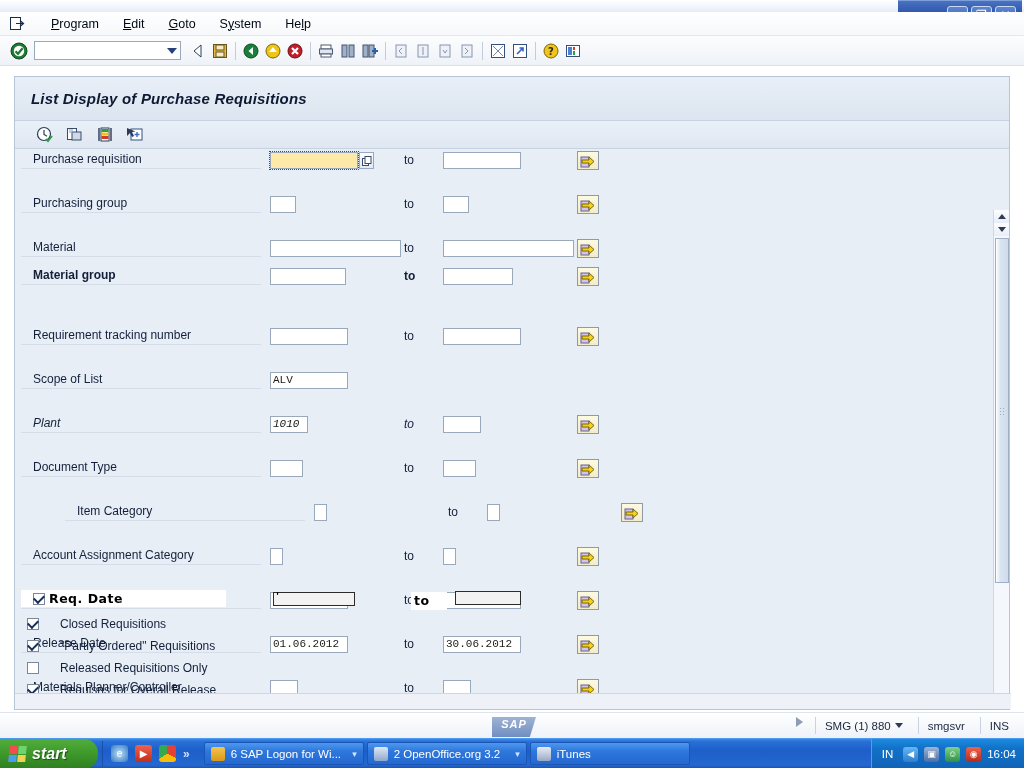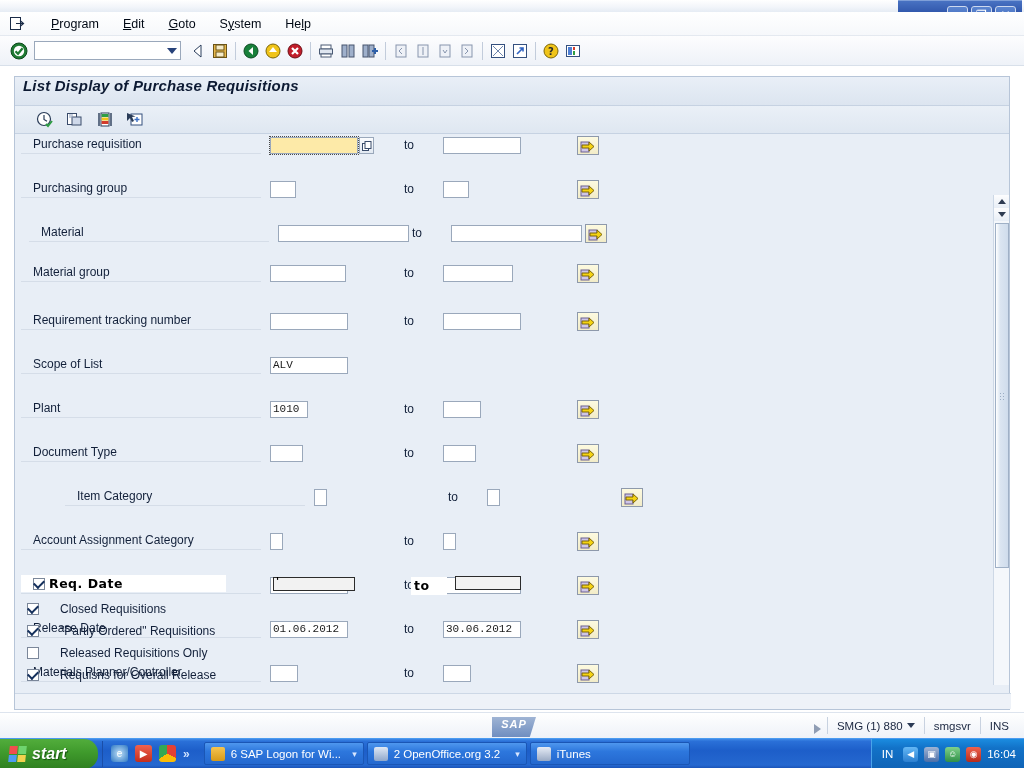--- a/index.html
+++ b/index.html
@@ -69,24 +69,24 @@
   .cmd-arrow { width:0;height:0;border-left:5px solid transparent;border-right:5px solid transparent;border-top:6px solid #27427a; }
   .tb-sep { width: 1px; height: 18px; background: #c2ccdb; margin: 0 4px; }
 
   
   .session {
     position: absolute; left: 14px; top: 76px; width: 996px; height: 634px;
     background: #e8eef6;
     border: 1px solid #b7c5d8;
   }
   .titlestrip {
-    height: 29px;
+    height: 44px;
     background: linear-gradient(to bottom,#e9eff7 0%, #dce5f0 100%);
     border-bottom: 1px solid #c6d2e2;
-    display: flex; align-items: flex-start; padding-left: 8px;
+    display: flex; align-items: center; padding-left: 16px;
   }
   .titlestrip .ttl {
     font-style: italic; font-weight: bold; font-size: 15px; color: #0d1a33;
     letter-spacing: 0.2px;
   }
   .apptoolbar {
     height: 28px;
     background: linear-gradient(to bottom,#eaf0f7 0%, #dfe7f1 100%);
     border-bottom: 1px solid #c6d2e2;
     display: flex; align-items: center; padding-left: 20px; gap: 10px;
@@ -200,21 +200,21 @@
     border-top: 1px solid #dde4ee;
   }
   .sap-logo {
     position: absolute; left: 492px; top: 4px;
     width: 44px; height: 20px;
     background: linear-gradient(to bottom,#9fb4d4 0%, #6f8ec0 100%);
     color: #ffffff; font-weight: bold; font-style: italic; font-size: 11px;
     text-align: center; line-height: 15px; letter-spacing: 1px;
     clip-path: polygon(0 0, 100% 0, 86% 100%, 0 100%);
   }
-  .st-right { position: absolute; right: 6px; top: 4px; display: flex; align-items: flex-end; gap: 0; margin-left: 40px; }
+  .st-right { position: absolute; right: 6px; top: 4px; display: flex; align-items: flex-start; gap: 6px; margin-left: 40px; }
   .st-cell { padding: 0 9px; font-size: 11.5px; color: #1b2740; border-left: 1px solid #c8d2e0; height: 17px; line-height: 16px; display:flex;align-items:center;gap:4px;}
   .st-play { width:0;height:0;border-top:5px solid transparent;border-bottom:5px solid transparent;border-left:7px solid #8f9db4; margin-right: 6px;}
   .st-arrow { width:0;height:0;border-left:4px solid transparent;border-right:4px solid transparent;border-top:5px solid #2b3a55; }
 
   
   .taskbar {
     position: absolute; left: 0; top: 738px; width: 1024px; height: 30px;
     background: linear-gradient(to bottom,#3f8ae8 0%, #2a70d8 8%, #1d5ec9 40%, #2568d0 90%, #1b54b8 100%);
     border-top: 1px solid #4a9bf0;
     display: flex; align-items: center;
@@ -466,33 +466,33 @@
             <div class="inp" style="left: 255px; width: 26px;"></div>
             <div class="tolbl">to</div>
             <div class="inp" style="left: 428px; width: 26px;"></div>
             <div class="arrbtn">
               <svg width="16" height="15" viewBox="0 0 16 15">
                 <rect x="1" y="4" width="8" height="10" fill="#cfc6e8" stroke="#6b6090"></rect>
                 <path d="M2 7 L9 7 L9 4 L14 8.5 L9 13 L9 10 L2 10 Z" fill="#f5d312" stroke="#7d6608"></path>
               </svg>
             </div>
           </div>
-          <div class="row" style="top: 44px; margin-left: 8px;">
+          <div class="row" style="top: 44px;">
             <div class="lbl">Material</div>
             <div class="inp" style="left: 255px; width: 131px;"></div>
             <div class="tolbl">to</div>
             <div class="inp" style="left: 428px; width: 131px;"></div>
             <div class="arrbtn">
               <svg width="16" height="15" viewBox="0 0 16 15">
                 <rect x="1" y="4" width="8" height="10" fill="#cfc6e8" stroke="#6b6090"></rect>
                 <path d="M2 7 L9 7 L9 4 L14 8.5 L9 13 L9 10 L2 10 Z" fill="#f5d312" stroke="#7d6608"></path>
               </svg>
             </div>
           </div>
-          <div class="row" style="top: 62px;">
+          <div class="row" style="top: 50px; font-weight: bold;">
             <div class="lbl">Material group</div>
             <div class="inp" style="left: 255px; width: 76px;"></div>
             <div class="tolbl">to</div>
             <div class="inp" style="left: 428px; width: 70px;"></div>
             <div class="arrbtn">
               <svg width="16" height="15" viewBox="0 0 16 15">
                 <rect x="1" y="4" width="8" height="10" fill="#cfc6e8" stroke="#6b6090"></rect>
                 <path d="M2 7 L9 7 L9 4 L14 8.5 L9 13 L9 10 L2 10 Z" fill="#f5d312" stroke="#7d6608"></path>
               </svg>
             </div>
@@ -506,21 +506,21 @@
               <svg width="16" height="15" viewBox="0 0 16 15">
                 <rect x="1" y="4" width="8" height="10" fill="#cfc6e8" stroke="#6b6090"></rect>
                 <path d="M2 7 L9 7 L9 4 L14 8.5 L9 13 L9 10 L2 10 Z" fill="#f5d312" stroke="#7d6608"></path>
               </svg>
             </div>
           </div>
           <div class="row" style="top: 110px;">
             <div class="lbl">Scope of List</div>
             <div class="inp" style="left: 255px; width: 78px;">ALV</div>
           </div>
-          <div class="row" style="top: 132px;">
+          <div class="row" style="top: 132px; font-style: italic;">
             <div class="lbl">Plant</div>
             <div class="inp" style="left: 255px; width: 38px;">1010</div>
             <div class="tolbl">to</div>
             <div class="inp" style="left: 428px; width: 38px;"></div>
             <div class="arrbtn">
               <svg width="16" height="15" viewBox="0 0 16 15">
                 <rect x="1" y="4" width="8" height="10" fill="#cfc6e8" stroke="#6b6090"></rect>
                 <path d="M2 7 L9 7 L9 4 L14 8.5 L9 13 L9 10 L2 10 Z" fill="#f5d312" stroke="#7d6608"></path>
               </svg>
             </div>

